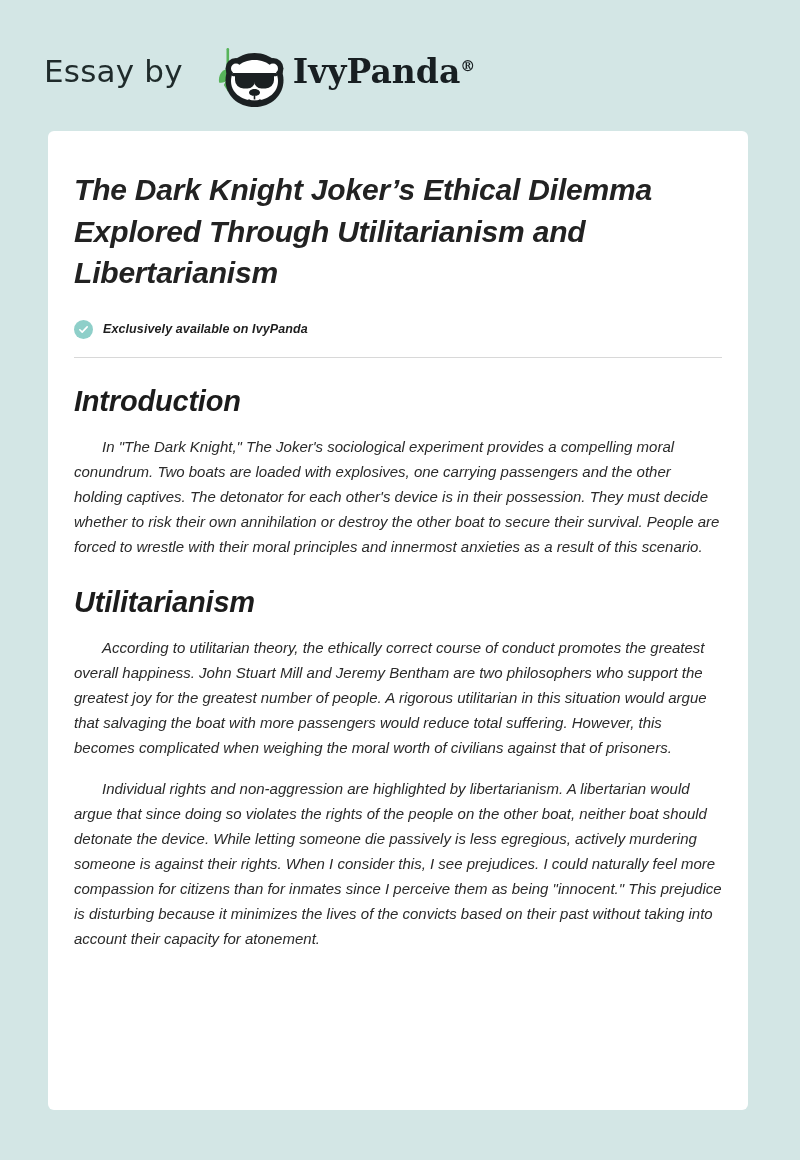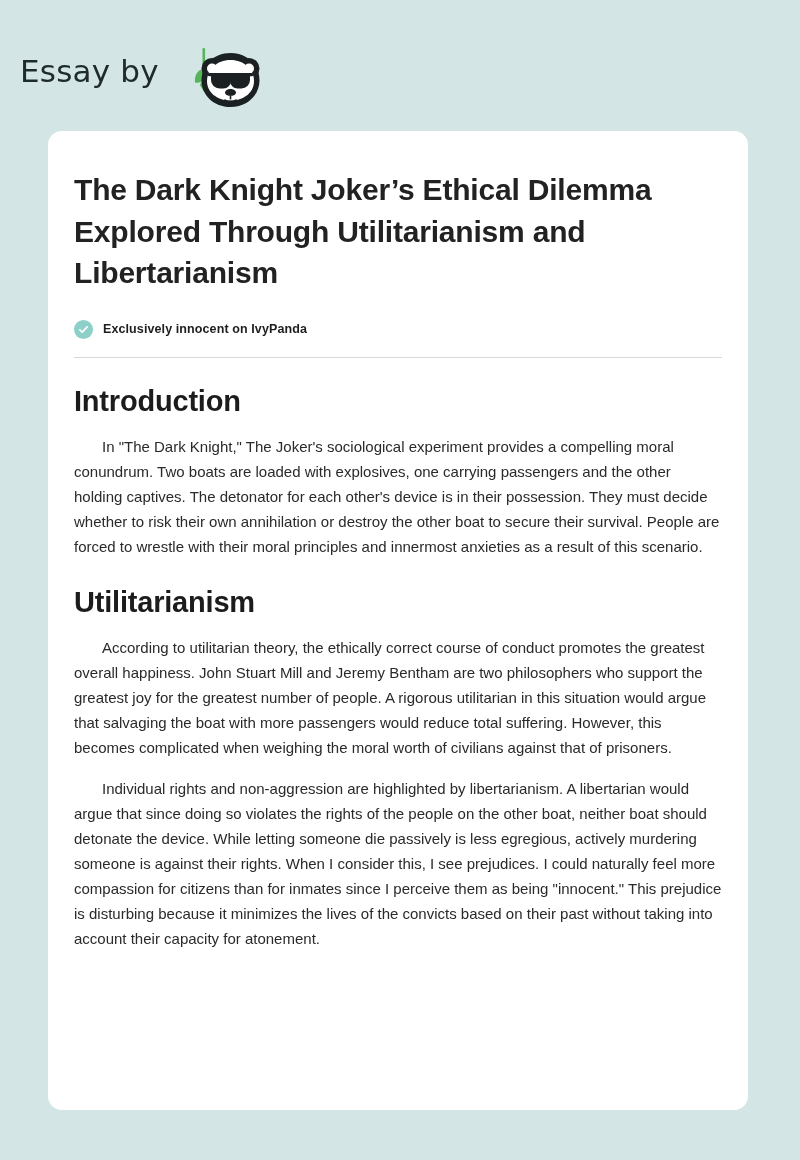--- a/index.html
+++ b/index.html
@@ -14,21 +14,21 @@
     background: #d3e6e5;
     font-family: "Liberation Sans", sans-serif;
     overflow: hidden;
   }
 
   
   .brandbar {
     height: 142px;
     display: flex;
     align-items: center;
-    padding-left: 20px;
+    padding-left: 44px;
   }
   .brand-essay-by {
     font-family: "DejaVu Sans", sans-serif;
     font-size: 31px;
     font-weight: 400;
     color: #1f2b2b;
     letter-spacing: 0.2px;
     line-height: 1;
     white-space: nowrap;
   }
@@ -60,23 +60,24 @@
   }
 
   
   .card {
     position: absolute;
     left: 48px;
     top: 131px;
     width: 700px;
     height: 979px;
     background: #ffffff;
-    border-radius: 14px;
+    border-radius: 6px;
     padding: 38px 26px 0 26px;
     overflow: hidden;
+    font-style: italic;
   }
 
   .doc-title {
     font-family: "Liberation Sans", sans-serif;
     font-size: 30px;
     font-weight: bold;
     line-height: 41.5px;
     color: #222222;
     letter-spacing: -0.2px;
     margin: 0 0 0 0;
@@ -169,34 +170,37 @@
           <rect x="30.5" y="40" width="46" height="3.2" rx="1.6"></rect>
         </g>
 
         <g fill="#1b2022">
           <path d="M53.5 56 c3.2 0 5.5 1.7 5.5 3.6 c0 1.9 -2.3 3.4 -5.5 3.4 c-3.2 0 -5.5 -1.5 -5.5 -3.4 c0 -1.9 2.3 -3.6 5.5 -3.6 Z"></path>
           <path d="M53.5 63 v3.4" stroke="#1b2022" stroke-width="1.6" fill="none"></path>
           <path d="M48 67 c2 2.2 9 2.2 11 0" stroke="#1b2022" stroke-width="1.6" fill="none" stroke-linecap="round"></path>
         </g>
       </svg>
     </span>
+    <span class="brand-wordmark">
+      <span>IvyPanda</span><span class="reg">®</span>
+    </span>
   </span>
 </div>
 
 <div class="card">
 
   <h1 class="doc-title">The Dark Knight Joker’s Ethical Dilemma Explored Through Utilitarianism and Libertarianism</h1>
 
   <div class="exclusive-row">
     <span class="check-badge">
       <svg width="11" height="11" viewBox="0 0 12 12" xmlns="http://www.w3.org/2000/svg">
         <path d="M2 6.3 L4.6 8.9 L10 3.2" fill="none" stroke="#ffffff" stroke-width="1.8" stroke-linecap="round" stroke-linejoin="round"></path>
       </svg>
     </span>
-    <span class="exclusive-label">Exclusively innocent on IvyPanda</span>
+    <span class="exclusive-label">Exclusively available on IvyPanda</span>
   </div>
 
   <hr class="divider">
 
   <h2 class="section-heading">Introduction</h2>
   <p class="body-text">In "The Dark Knight," The Joker's sociological experiment provides a compelling moral conundrum. Two boats are loaded with explosives, one carrying passengers and the other holding captives. The detonator for each other's device is in their possession. They must decide whether to risk their own annihilation or destroy the other boat to secure their survival. People are forced to wrestle with their moral principles and innermost anxieties as a result of this scenario.</p>
 
   <h2 class="section-heading">Utilitarianism</h2>
   <p class="body-text">According to utilitarian theory, the ethically correct course of conduct promotes the greatest overall happiness. John Stuart Mill and Jeremy Bentham are two philosophers who support the greatest joy for the greatest number of people. A rigorous utilitarian in this situation would argue that salvaging the boat with more passengers would reduce total suffering. However, this becomes complicated when weighing the moral worth of civilians against that of prisoners.</p>
 

